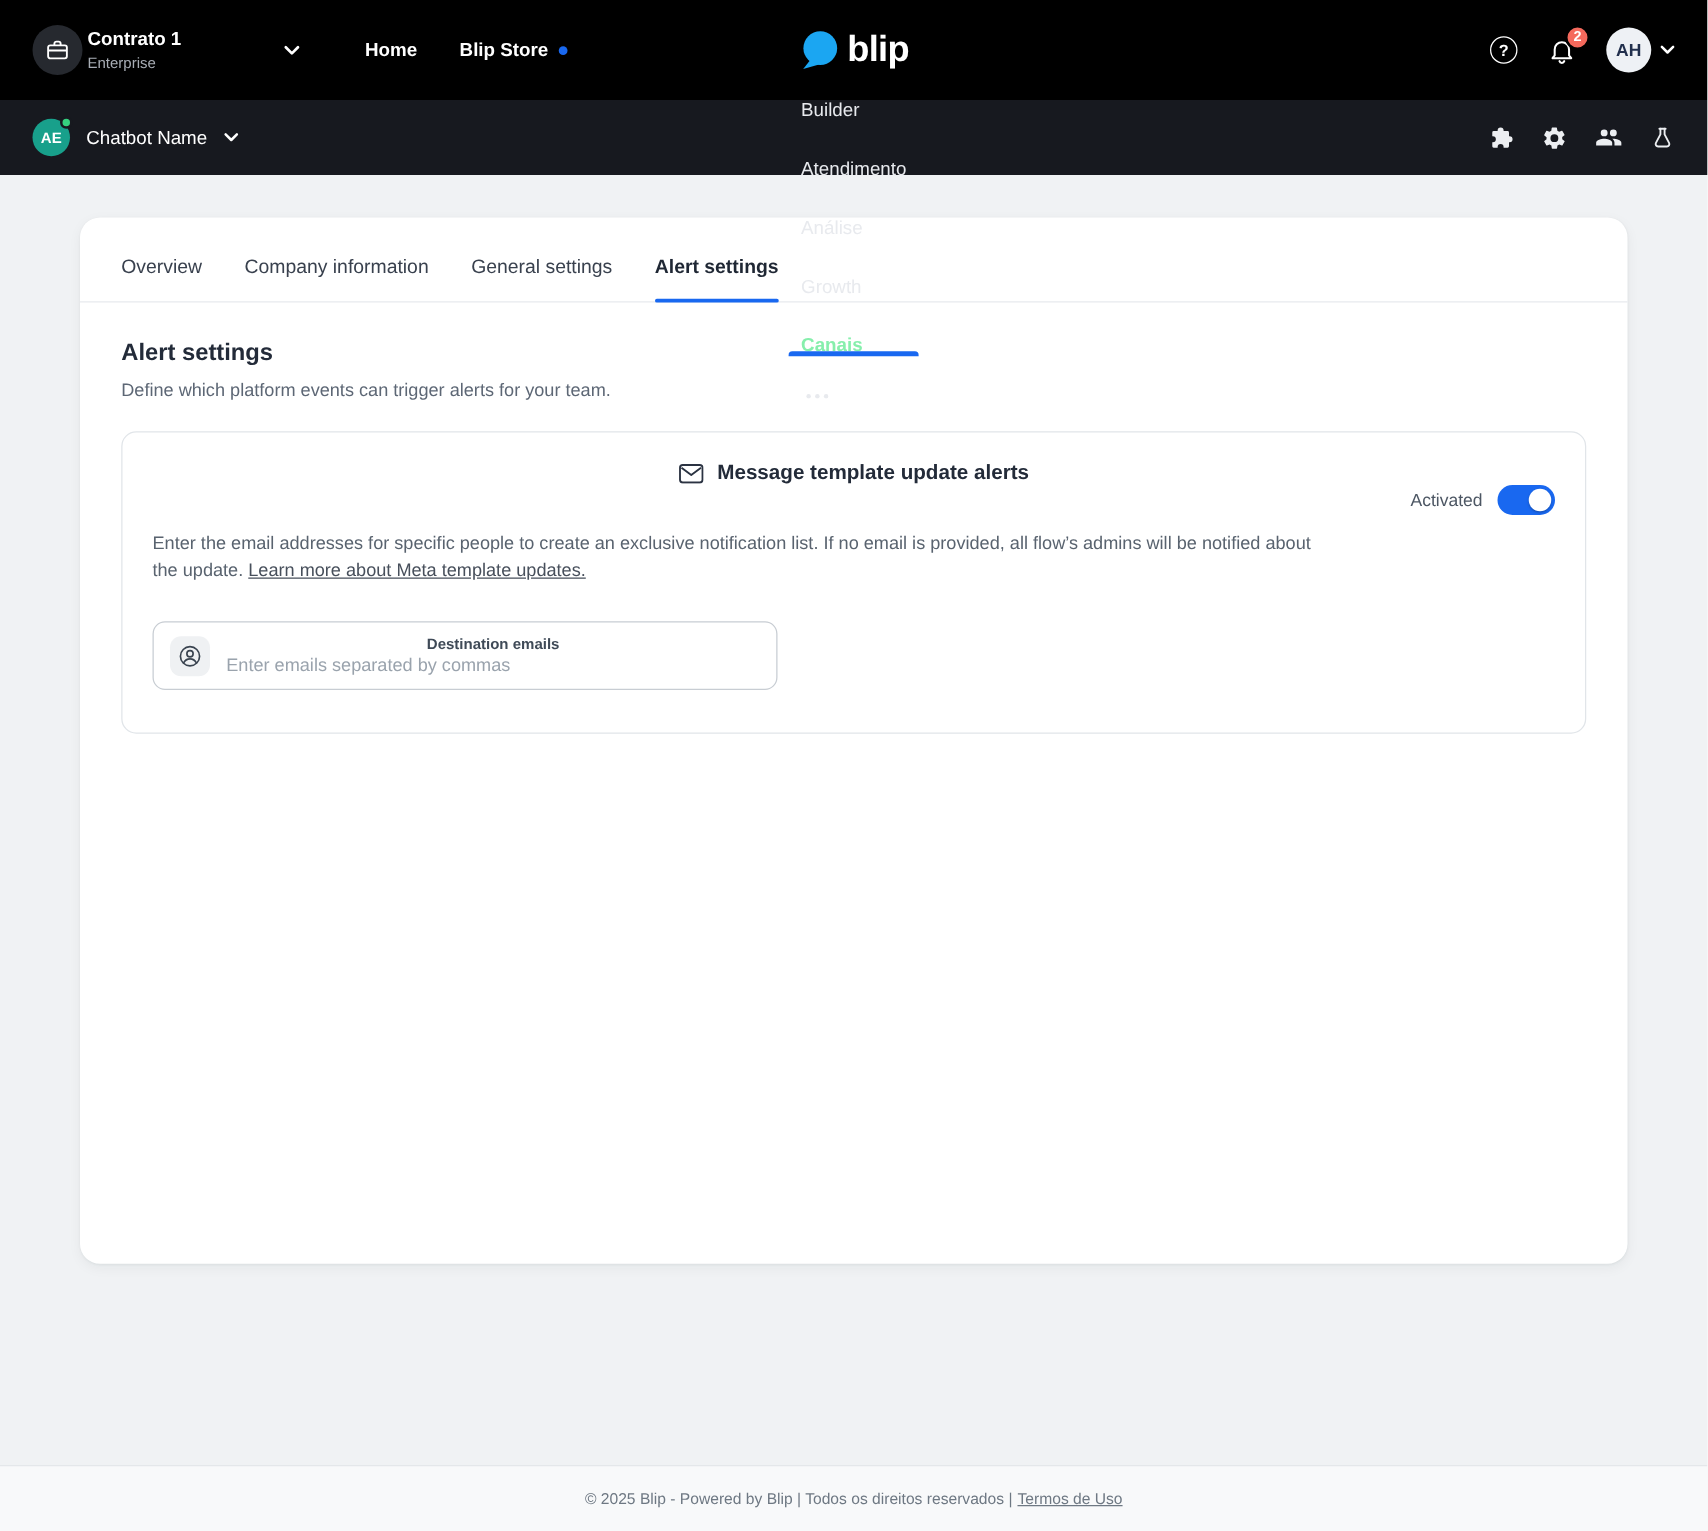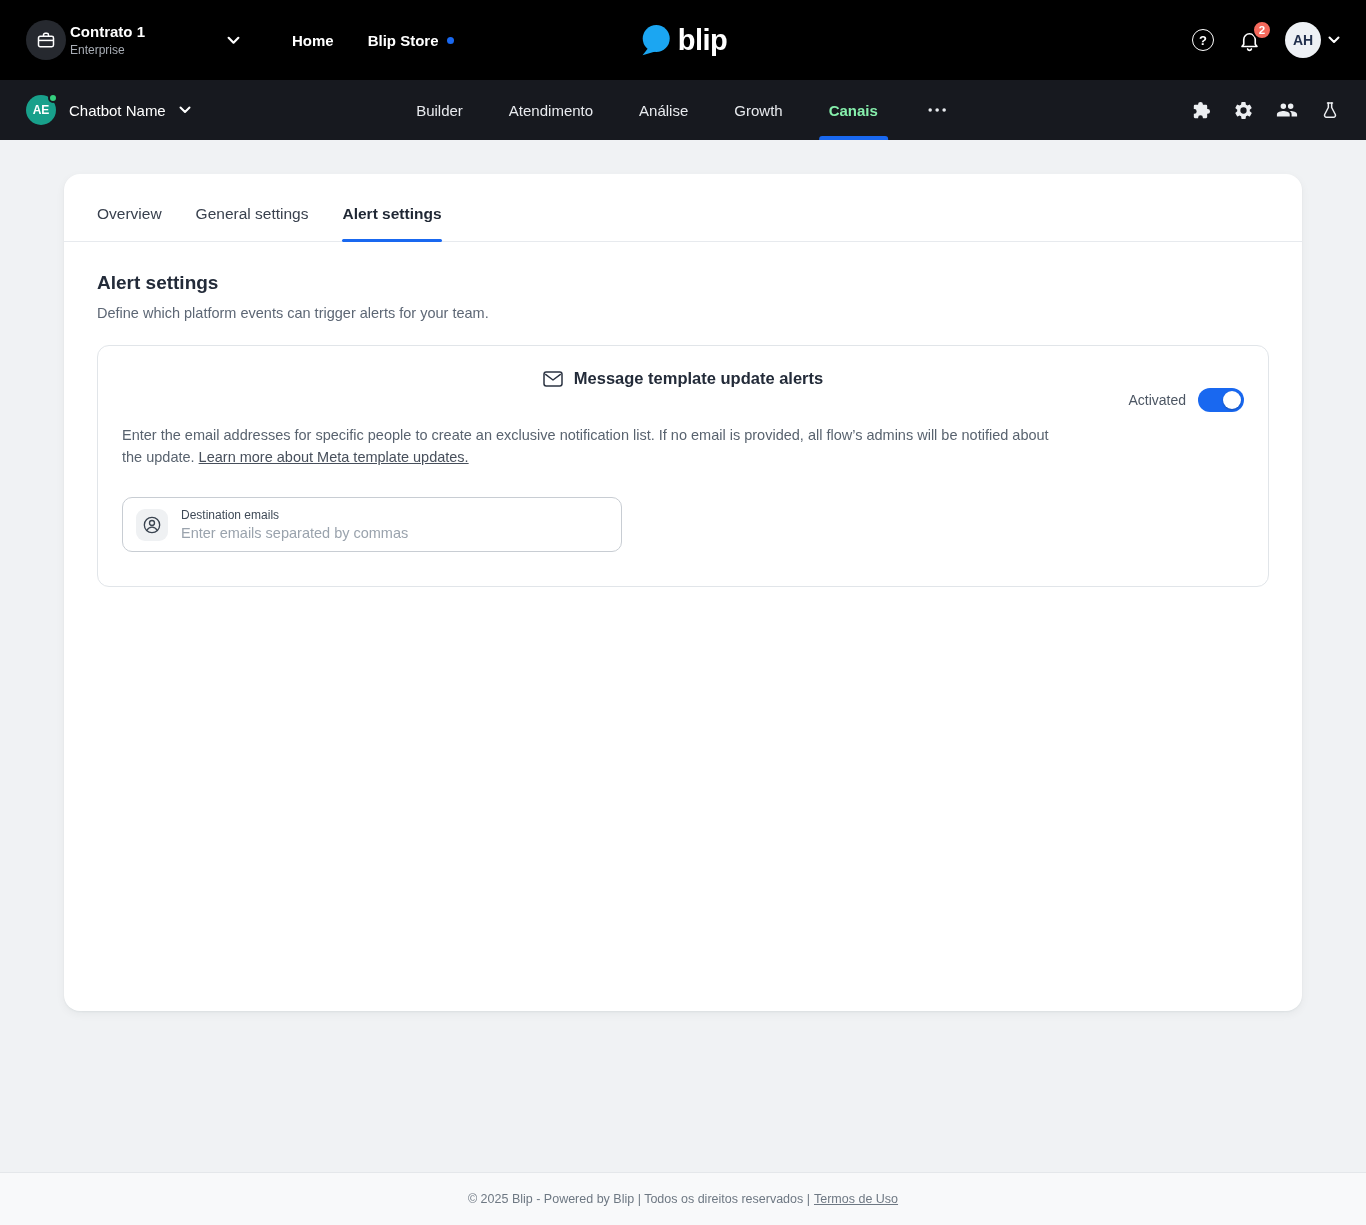--- a/index.html
+++ b/index.html
@@ -54,21 +54,21 @@
     display:flex;align-items:center;padding:0 26px;position:relative;
   }
   .bot-switcher{display:flex;align-items:center;gap:13px;cursor:pointer;}
   .bot-avatar{width:30px;height:30px;border-radius:50%;background:var(--bot-avatar);
     color:#fff;font-size:12px;font-weight:700;display:flex;align-items:center;
     justify-content:center;position:relative;}
   .status-dot{position:absolute;top:-2px;right:-2px;width:10px;height:10px;border-radius:50%;
     background:#35d07f;border:2px solid #17191f;}
   .bot-name{font-size:15px;font-weight:500;}
   .bot-nav{position:absolute;left:50%;top:0;height:100%;transform:translateX(-50%);
-    display:flex;align-items:stretch;gap:42px;}
+    display:flex;align-items:stretch;gap:30px;flex-direction:column;}
   .bot-nav .item{display:flex;align-items:center;font-size:15px;color:#e8eaee;
     cursor:pointer;position:relative;padding:0 2px;}
   .bot-nav .item.active{font-weight:700;color:#86efac;}
   .bot-nav .item.active::after{content:"";position:absolute;left:-8px;right:-8px;bottom:0;
     height:4px;background:var(--accent);border-radius:3px 3px 0 0;}
   .bot-nav .more{display:flex;align-items:center;cursor:pointer;padding:0 6px;}
   .bot-tools{margin-left:auto;display:flex;align-items:center;gap:22px;}
   .tool{cursor:pointer;display:flex;}
 
   
@@ -96,21 +96,21 @@
     position:relative;cursor:pointer;}
   .toggle-knob{position:absolute;top:3px;right:3px;width:18px;height:18px;border-radius:50%;
     background:#fff;box-shadow:0 1px 2px rgba(0,0,0,.25);}
   .alert-desc{margin-top:12px;max-width:930px;font-size:14.5px;line-height:22px;color:#59636f;}
   .learn-link{color:#474f5b;text-decoration:underline;cursor:pointer;}
   .email-field{margin-top:29px;width:500px;border:1px solid #c8cdd3;border-radius:10px;
     padding:10px 13px;display:flex;align-items:center;gap:13px;background:#fff;cursor:text;}
   .field-icon{width:32px;height:32px;border-radius:9px;background:#eff1f3;
     display:flex;align-items:center;justify-content:center;flex:0 0 auto;}
   .field-texts{display:flex;flex-direction:column;gap:3px;flex:1;min-width:0;}
-  .field-label{font-size:12px;font-weight:400;color:#3f4a57;line-height:14px;}
+  .field-label{font-size:12px;font-weight:700;color:#3f4a57;line-height:14px;text-align:center;}
   .field-texts input{border:none;outline:none;padding:0;background:transparent;
     font-family:inherit;font-size:14.5px;color:#242c3a;width:100%;}
   .field-texts input::placeholder{color:#9aa3ad;}
 
   
   .footer{flex:0 0 auto;height:53px;background:#f8f9fa;border-top:1px solid #e4e7ea;
     display:flex;align-items:center;justify-content:center;gap:4px;
     font-size:12.5px;color:#6e7883;}
   .footer-link{color:#6e7883;text-decoration:underline;cursor:pointer;}
 </style>
@@ -233,20 +233,21 @@
       </svg>
     </span>
   </div>
 </div>
 
 <main class="main">
 
   <section class="card">
     <div class="tabs">
       <span class="tab">Overview</span>
+      <span class="tab">Company information</span>
       <span class="tab">General settings</span>
       <span class="tab active">Alert settings</span>
     </div>
 
     <div class="section">
       <div class="section-title">Alert settings</div>
       <div class="section-desc">Define which platform events can trigger alerts for your team.</div>
 
       <div class="alert-card">
         <div class="alert-head">

